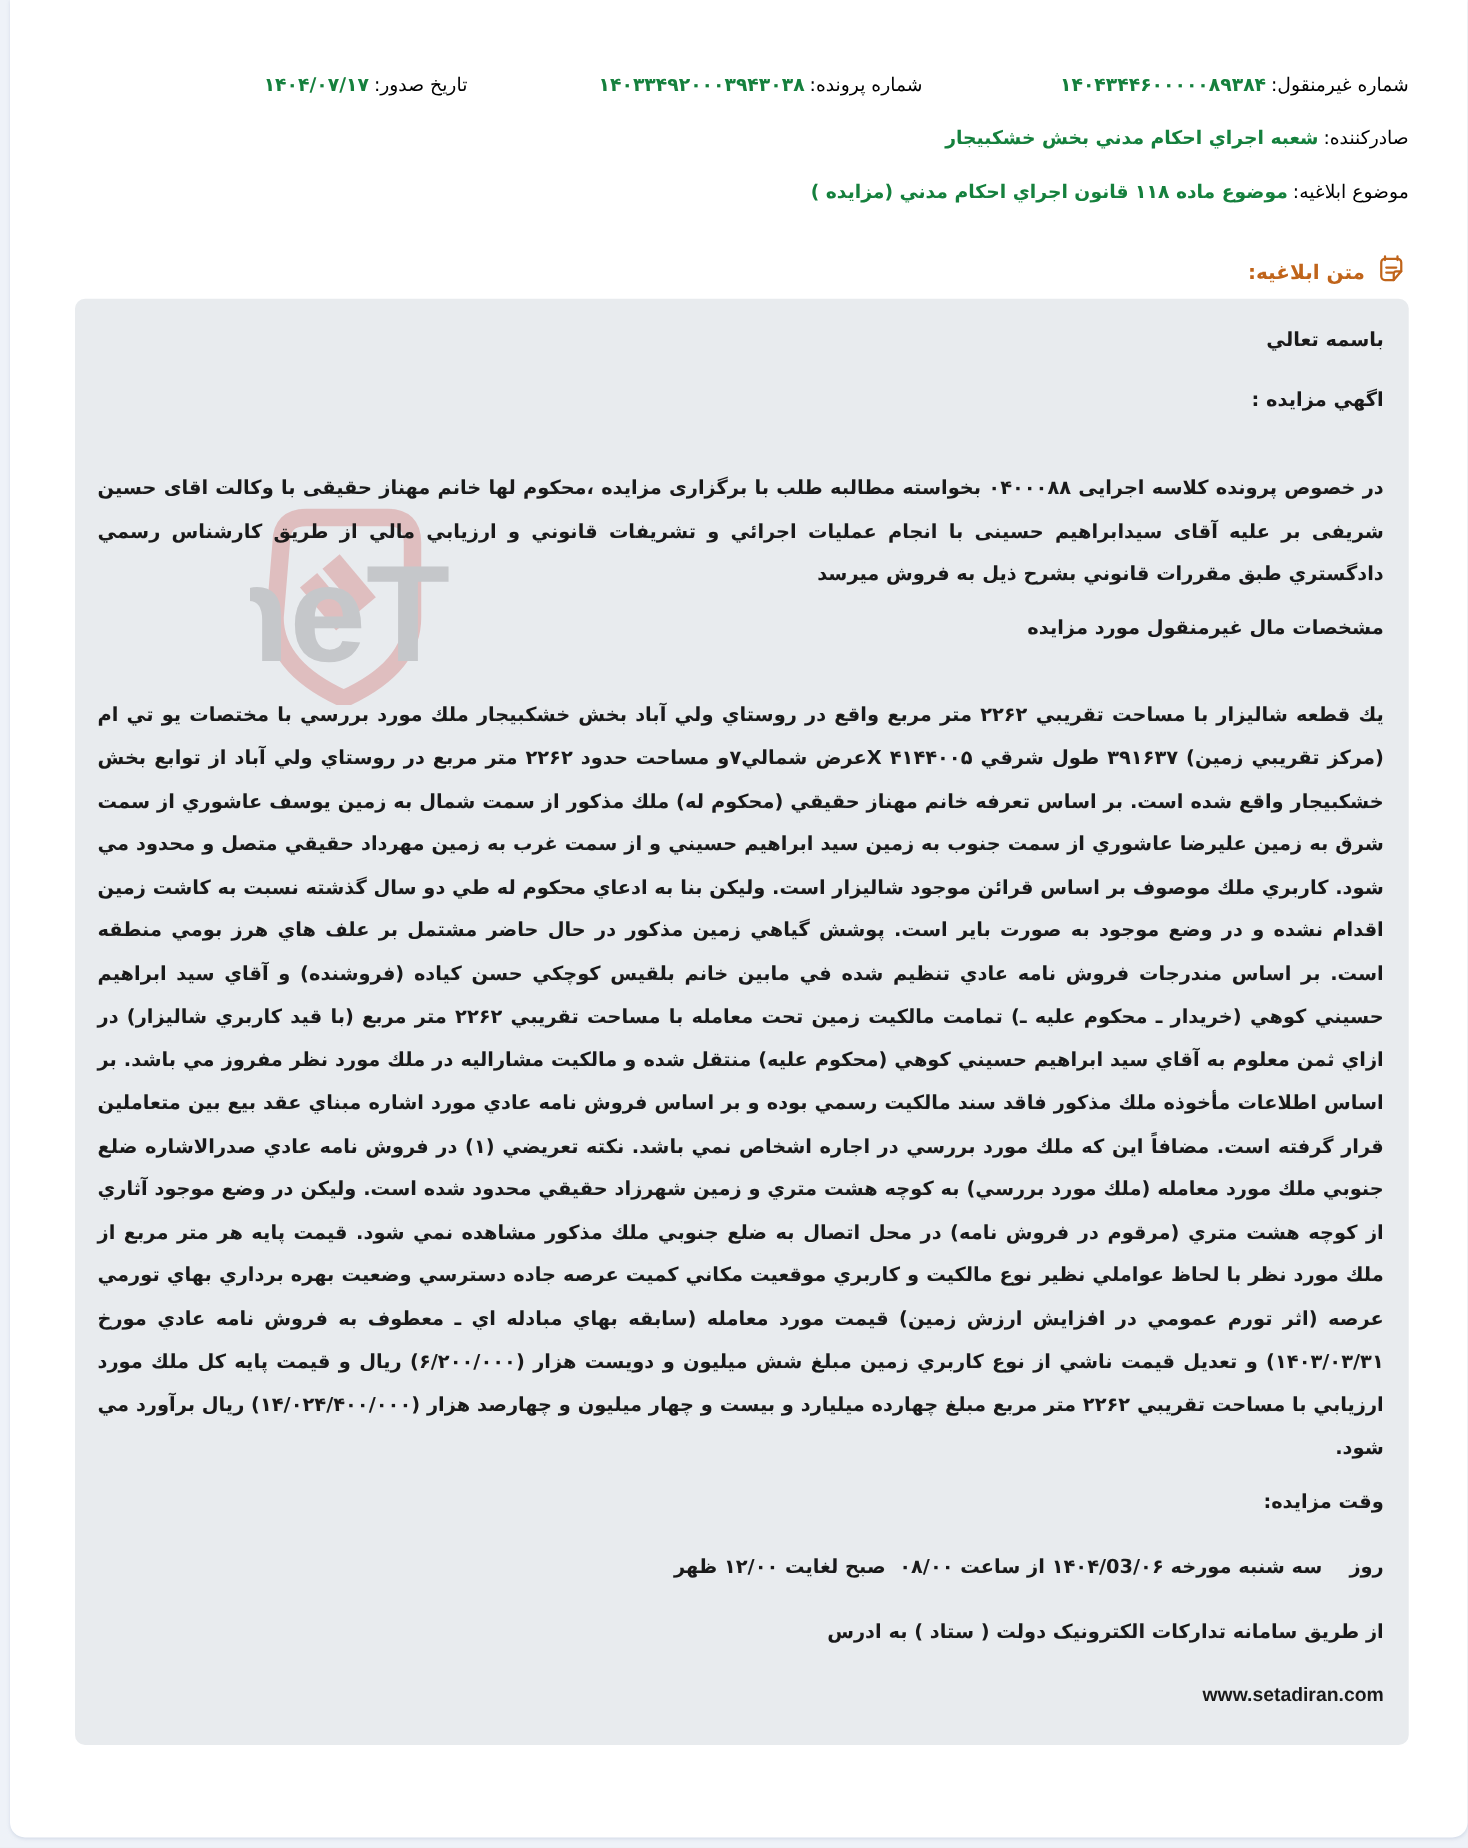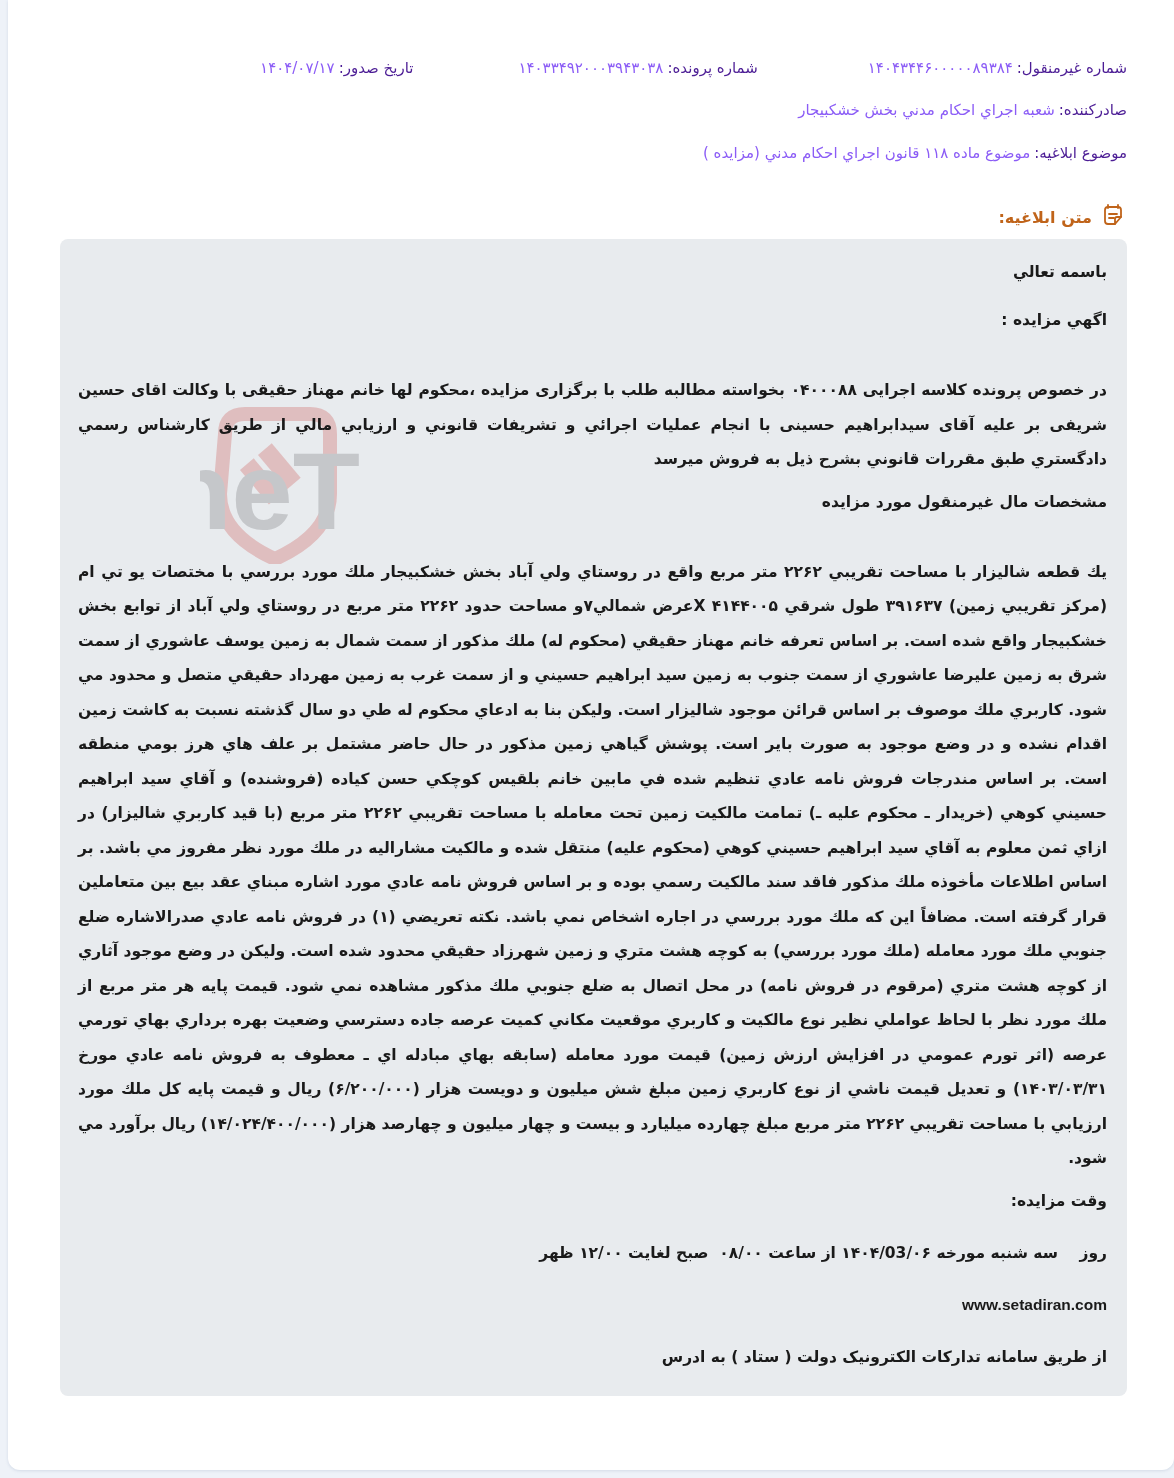--- a/index.html
+++ b/index.html
@@ -16,22 +16,22 @@
       border-radius: 0 0 12px 12px;
       box-shadow: 0 1px 3px rgba(160,175,200,0.35);
       direction: rtl;
     }
     .meta-row {
       position: absolute; right: 47px; left: 40px;
       display: flex; flex-direction: row; align-items: center;
       font-size: 15px; line-height: 20px; white-space: nowrap;
     }
     .meta-row .item { display: flex; align-items: center; }
-    .meta-label { color: #4c1d95; }
-    .meta-value { color: #8b5cf6; font-weight: normal; margin-right: 4px; }
+    .meta-label { color: #000000; }
+    .meta-value { color: #15803d; font-weight: bold; margin-right: 4px; }
     .row1 { top: 58px; }
     .row1 .item-notice { margin-left: 110px; }
     .row1 .item-case { margin-left: 105px; }
     .row2 { top: 100px; }
     .row3 { top: 143px; }
     .row2 .meta-value, .row3 .meta-value { font-size: 15px; }
 
     .section-title {
       position: absolute; right: 48px; top: 202px;
       display: flex; align-items: center; gap: 8px;
@@ -121,16 +121,16 @@
       <text x="160" y="125" font-family="Liberation Sans, sans-serif" font-size="110" fill="#a9abae">AriaTender.neT</text>
     </svg>
 
     <p class="p-heading">باسمه تعالي</p>
     <p class="p-heading">اگهي مزايده :</p>
     <p class="p-para">در خصوص پرونده کلاسه اجرایی ۰۴۰۰۰۸۸ بخواسته مطالبه طلب با برگزاری مزایده ،محکوم لها خانم مهناز حقیقی با وکالت اقای حسین شریفی بر علیه آقای سیدابراهیم حسینی با انجام عمليات اجرائي و تشريفات قانوني و ارزيابي مالي از طريق كارشناس رسمي دادگستري طبق مقررات قانوني بشرح ذیل به فروش میرسد</p>
     <p class="p-heading">مشخصات مال غیرمنقول مورد مزایده</p>
     <p class="p-para">يك قطعه شاليزار با مساحت تقريبي ۲۲۶۲ متر مربع واقع در روستاي ولي آباد بخش خشكبيجار ملك مورد بررسي با مختصات يو تي ام (مركز تقريبي زمين) ۳۹۱۶۳۷ طول شرقي ۴۱۴۴۰۰۵ Xعرض شمالي۷و مساحت حدود ۲۲۶۲ متر مربع در روستاي ولي آباد از توابع بخش خشكبيجار واقع شده است. بر اساس تعرفه خانم مهناز حقيقي (محكوم له) ملك مذكور از سمت شمال به زمين يوسف عاشوري از سمت شرق به زمين عليرضا عاشوري از سمت جنوب به زمين سيد ابراهيم حسيني و از سمت غرب به زمين مهرداد حقيقي متصل و محدود مي شود. كاربري ملك موصوف بر اساس قرائن موجود شاليزار است. وليكن بنا به ادعاي محكوم له طي دو سال گذشته نسبت به كاشت زمين اقدام نشده و در وضع موجود به صورت باير است. پوشش گياهي زمين مذكور در حال حاضر مشتمل بر علف هاي هرز بومي منطقه است. بر اساس مندرجات فروش نامه عادي تنظيم شده في مابين خانم بلقيس كوچكي حسن كياده (فروشنده) و آقاي سيد ابراهيم حسيني كوهي (خريدار ـ محكوم عليه ـ) تمامت مالكيت زمين تحت معامله با مساحت تقريبي ۲۲۶۲ متر مربع (با قيد كاربري شاليزار) در ازاي ثمن معلوم به آقاي سيد ابراهيم حسيني كوهي (محكوم عليه) منتقل شده و مالكيت مشاراليه در ملك مورد نظر مفروز مي باشد. بر اساس اطلاعات مأخوذه ملك مذكور فاقد سند مالكيت رسمي بوده و بر اساس فروش نامه عادي  مورد اشاره مبناي عقد بيع بين متعاملين قرار گرفته است. مضافاً اين كه ملك مورد بررسي در اجاره اشخاص نمي باشد. نكته تعريضي (۱) در فروش نامه عادي صدرالاشاره ضلع جنوبي ملك مورد معامله (ملك مورد بررسي) به كوچه هشت متري و زمين شهرزاد حقيقي محدود شده است. وليكن در وضع موجود آثاري از كوچه هشت متري (مرقوم در فروش نامه) در محل اتصال به ضلع جنوبي ملك مذكور مشاهده نمي شود. قيمت پايه هر متر مربع از ملك مورد نظر با لحاظ عواملي نظير نوع مالكيت و كاربري موقعيت مكاني كميت عرصه جاده دسترسي وضعيت بهره برداري بهاي تورمي عرصه (اثر تورم عمومي در افزايش ارزش زمين) قيمت مورد معامله (سابقه بهاي مبادله اي ـ معطوف به فروش نامه عادي مورخ ۱۴۰۳/۰۳/۳۱) و تعديل قيمت ناشي از نوع كاربري زمين مبلغ شش ميليون و دويست هزار (۶/۲۰۰/۰۰۰) ريال و قيمت پايه كل ملك مورد ارزيابي با مساحت تقريبي ۲۲۶۲ متر مربع مبلغ چهارده ميليارد و بيست و چهار ميليون و چهارصد هزار (۱۴/۰۲۴/۴۰۰/۰۰۰) ريال برآورد مي شود.</p>
     <p class="p-short">وقت مزایده:</p>
     <p class="p-short" style="white-space: pre;">روز    سه شنبه مورخه ۱۴۰۴/03/۰۶ از ساعت ۰۸/۰۰  صبح لغایت ۱۲/۰۰ ظهر</p>
+    <p class="p-short">از طریق سامانه تدارکات الکترونیک دولت ( ستاد ) به ادرس</p>
     <p class="p-short p-url">www.setadiran.com</p>
-    <p class="p-short">از طریق سامانه تدارکات الکترونیک دولت ( ستاد ) به ادرس</p>
   </div>
 </div>
 
 </body></html>

